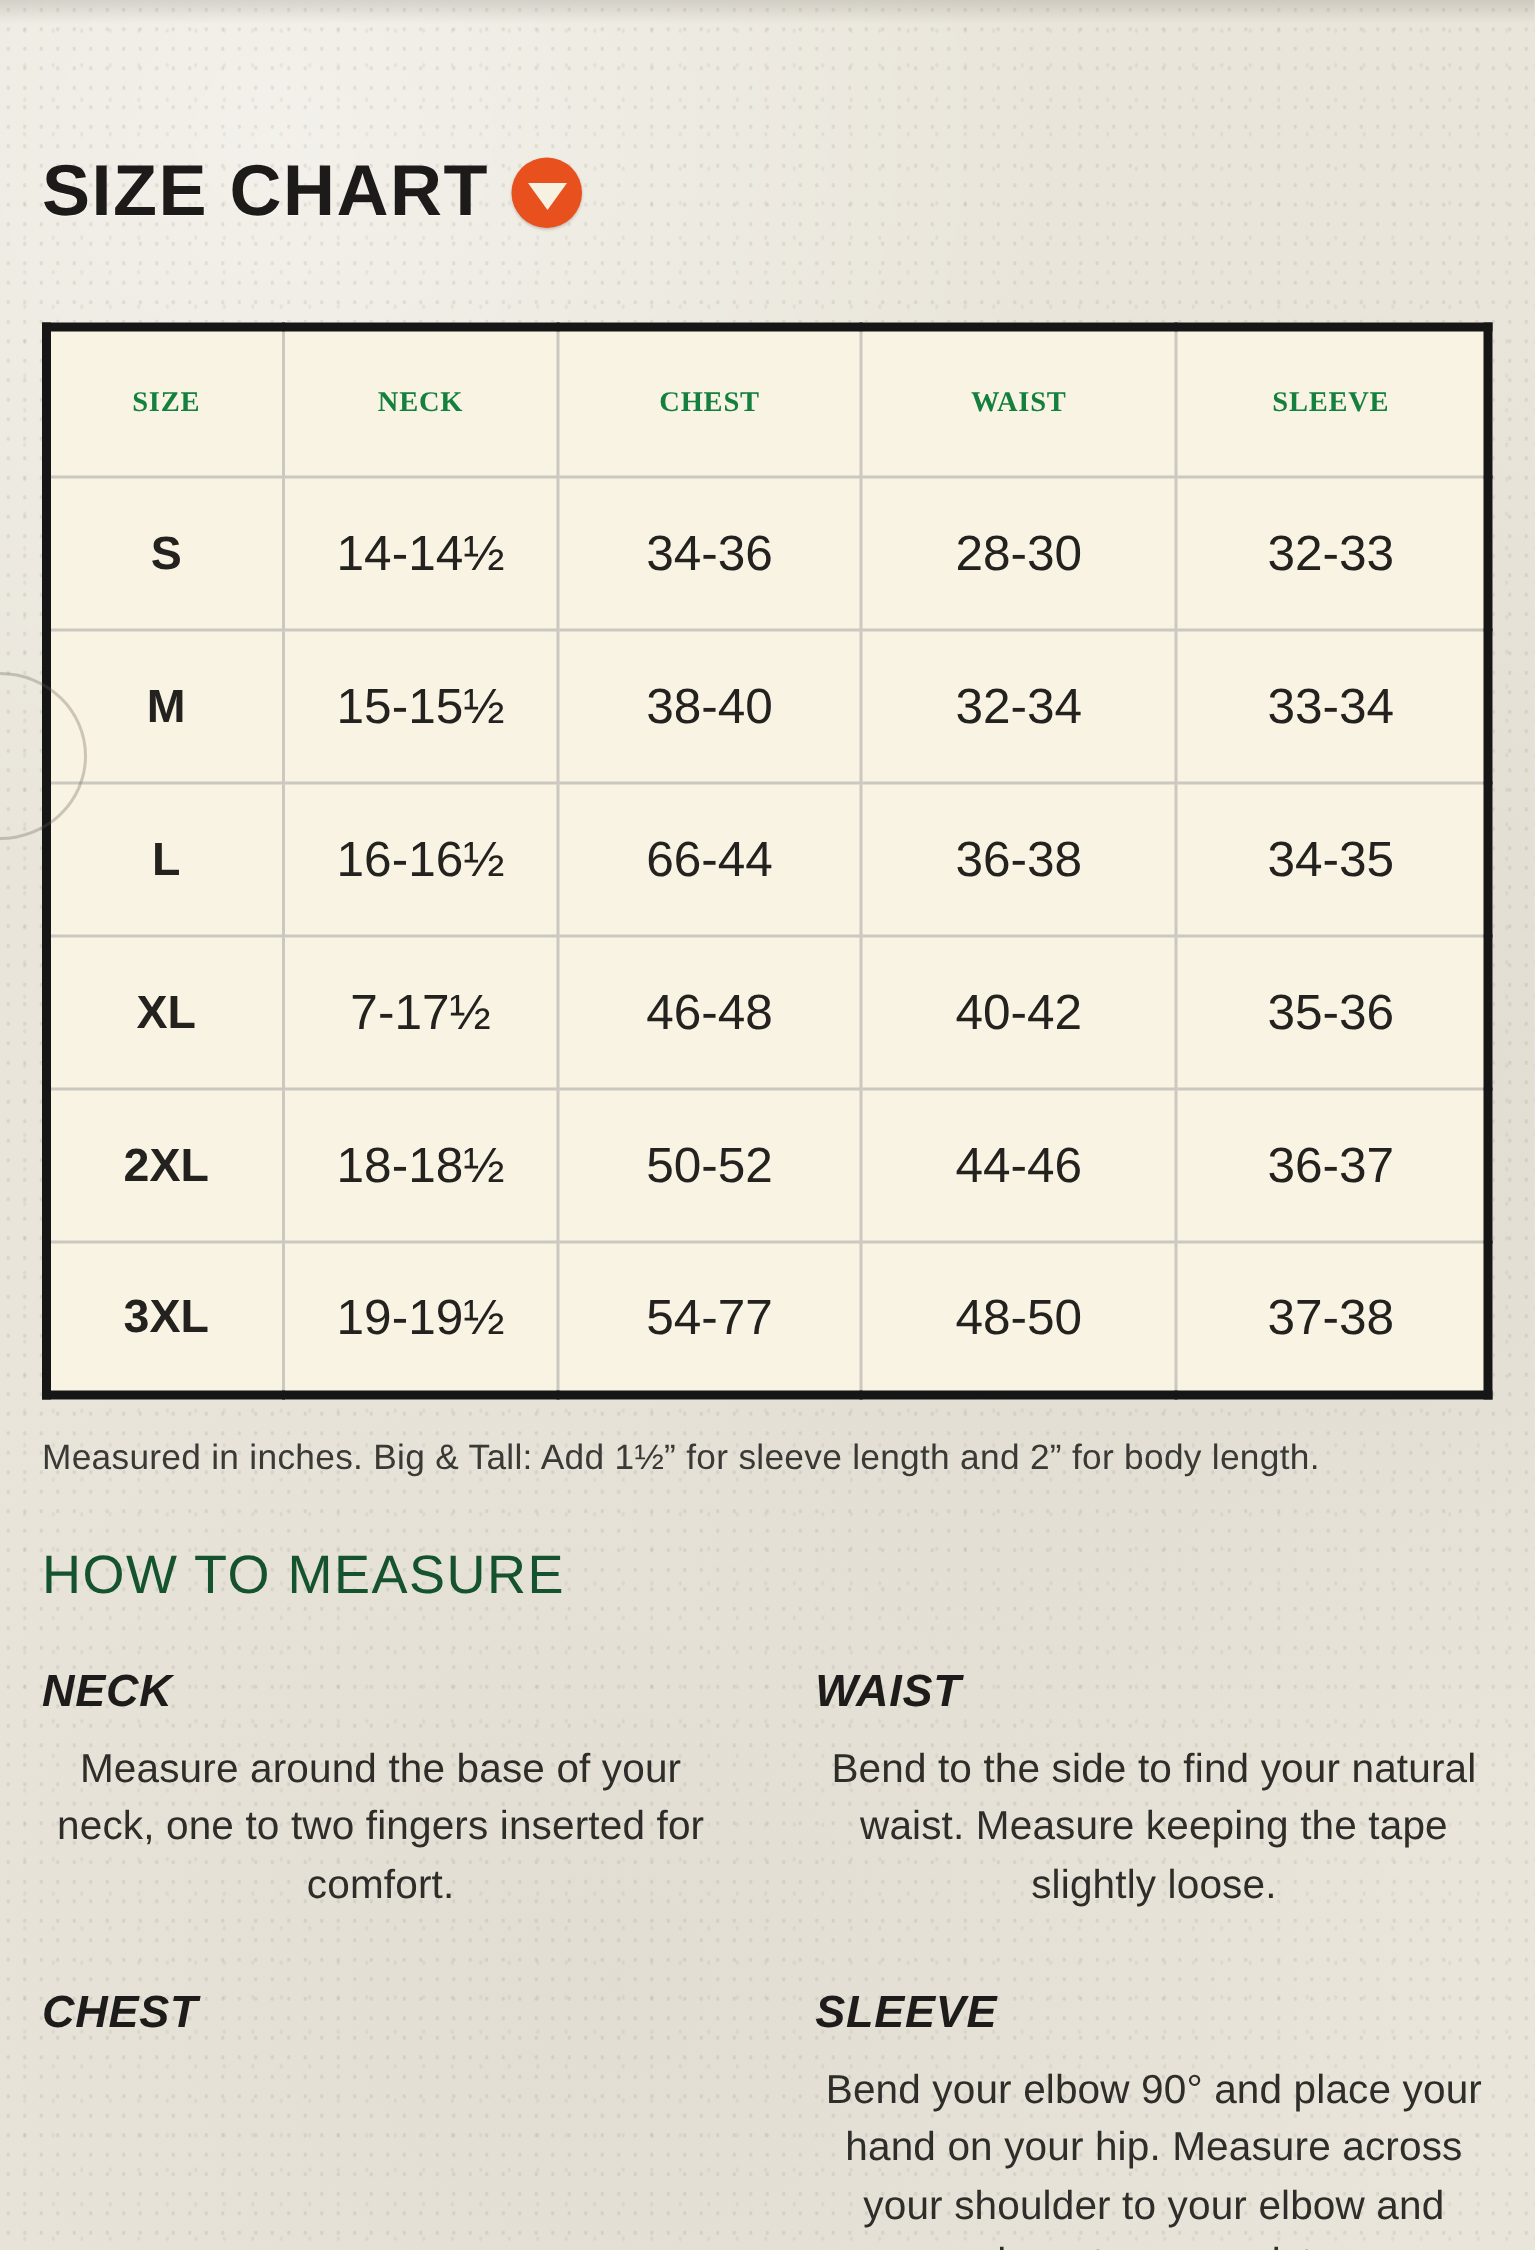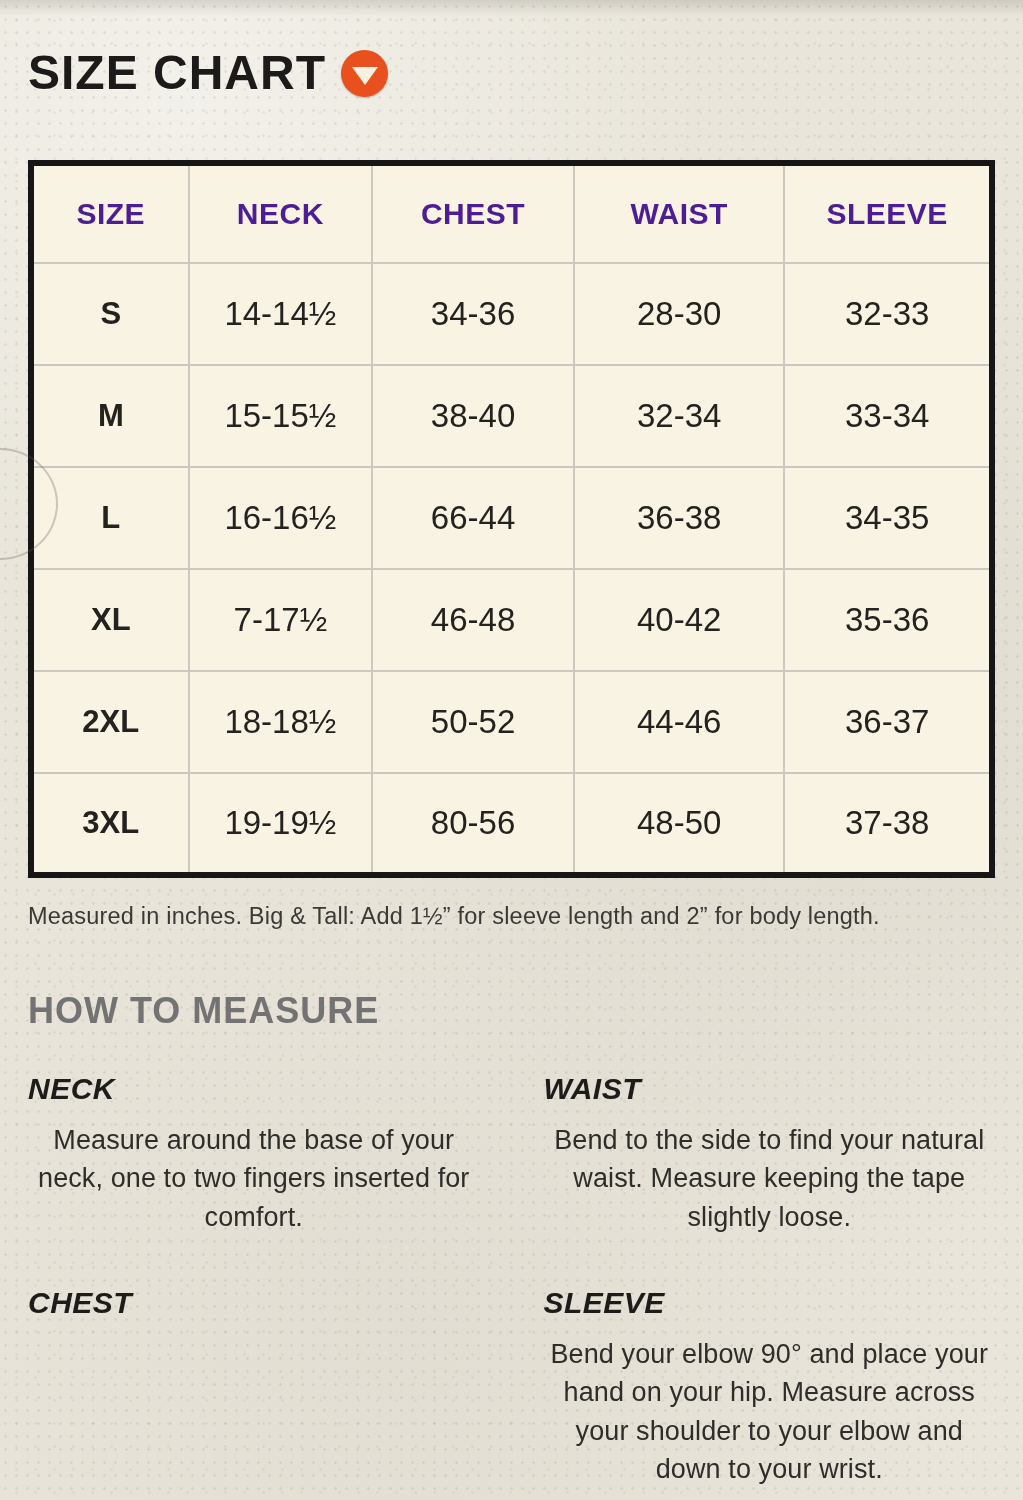--- a/index.html
+++ b/index.html
@@ -22,21 +22,21 @@
   }
   .page{ padding:0 28px; position:relative; }
 
   
   .paper-circle{
     position:absolute; left:-58px; top:448px; width:116px; height:112px;
     border-radius:50%; border:2px solid rgba(100,94,80,.30); pointer-events:none;
   }
 
   
-  .title-row{ padding-top:49px; display:flex; align-items:center; }
+  .title-row{ padding-top:104px; display:flex; align-items:center; }
   h1{
     font-size:48px; font-weight:900; letter-spacing:1px; line-height:1;
     color:#1c1b19; text-shadow:0 1px 0 rgba(255,255,255,.6);
   }
   .disc{
     width:47px; height:47px; border-radius:50%; background:#e8501e;
     margin-left:15px; display:flex; align-items:center; justify-content:center;
     box-shadow:0 1px 2px rgba(60,40,20,.25); cursor:pointer; flex:0 0 auto;
   }
   .tri{
@@ -47,31 +47,31 @@
 
   
   table{
     width:100%; margin-top:63px; border-collapse:collapse;
     border:6px solid #161616; background:#f9f3e4;
   }
   th,td{
     border:2px solid #cbc8bf; text-align:center; vertical-align:middle;
     background:#f9f3e4;
   }
-  th{ height:100px; font-size:30px; font-weight:bold; letter-spacing:.5px; color:#4c1d95; }
+  th{ height:100px; font-size:19px; font-weight:bold; letter-spacing:.5px; color:#15803d;font-family:Liberation Serif, serif; }
   td{ height:102px; font-size:33px; font-weight:400; color:#23221f; }
   td.size{ font-size:31px; font-weight:bold; }
   col.c-size{ width:16.4%; } col.c-neck{ width:19.1%; }
   col.c-chest{ width:21%; } col.c-waist{ width:21.9%; } col.c-sleeve{ width:21.6%; }
 
   .note{ margin-top:25px; font-size:23.5px; color:#3a3936; letter-spacing:.2px; }
 
   
   h2{
-    margin-top:60px; font-size:36px; font-weight:700; letter-spacing:1px; color:#737373;
+    margin-top:44px; font-size:36px; font-weight:400; letter-spacing:1px; color:#14532d;
   }
   .measure-grid{
     margin-top:40px; display:grid; grid-template-columns:1fr 1fr;
     column-gap:64px; row-gap:50px;
   }
   .measure-grid h3{
     font-size:30px; font-weight:bold; font-style:italic; letter-spacing:.5px; color:#1d1c1a;
   }
   .measure-grid p{
     margin-top:15px; font-size:27px; line-height:1.42; color:#2e2d2a; letter-spacing:.1px;text-align:center;
@@ -140,21 +140,21 @@
       <tr>
         <td class="size">2XL</td>
         <td>18-18½</td>
         <td>50-52</td>
         <td>44-46</td>
         <td>36-37</td>
       </tr>
       <tr>
         <td class="size">3XL</td>
         <td>19-19½</td>
-        <td>80-56</td>
+        <td>54-77</td>
         <td>48-50</td>
         <td>37-38</td>
       </tr>
     </tbody>
   </table>
 
   <p class="note">Measured in inches. Big &amp; Tall: Add 1½” for sleeve length and 2” for body length.</p>
 
   <h2>HOW TO MEASURE</h2>
 

